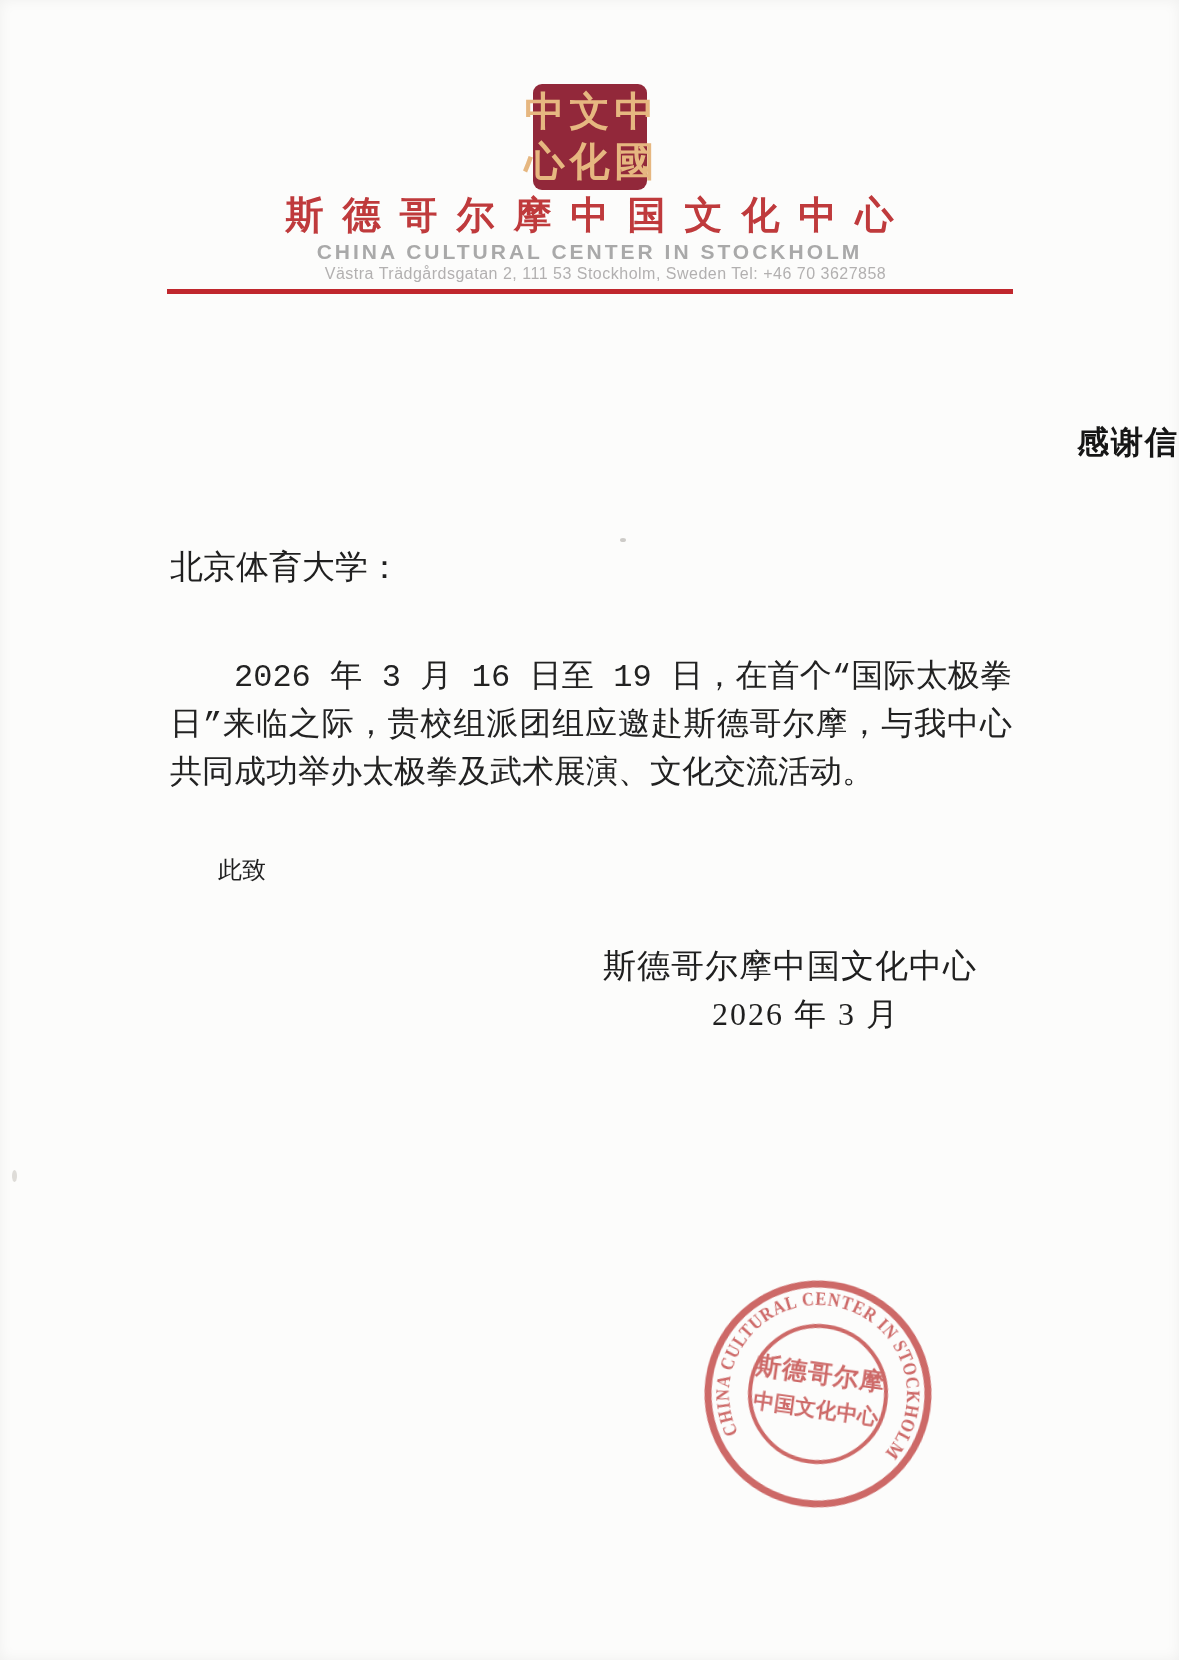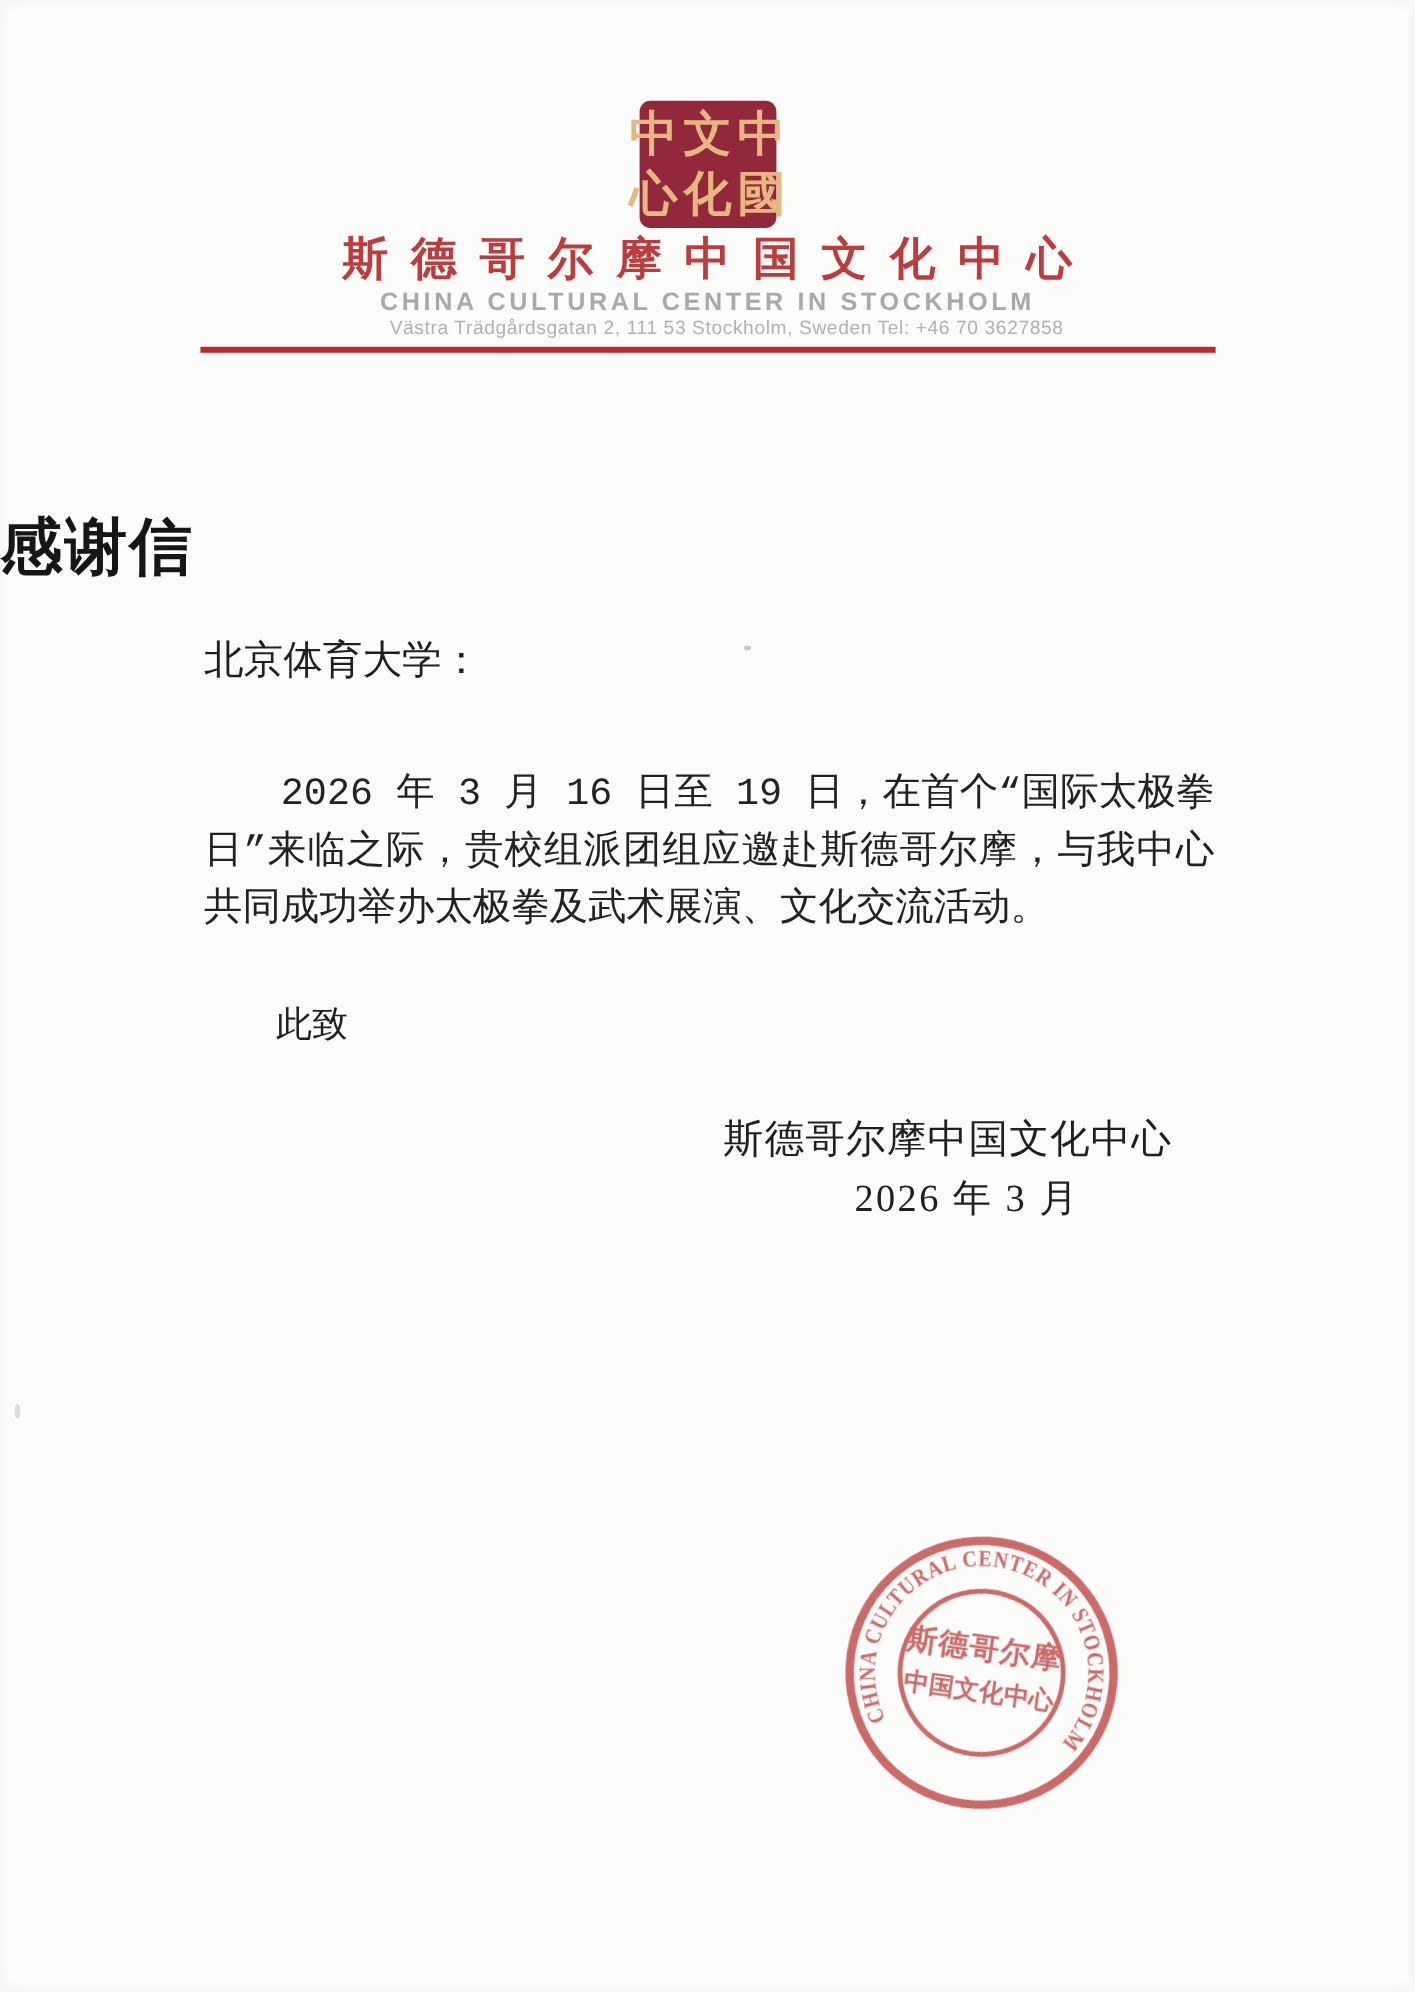--- a/index.html
+++ b/index.html
@@ -53,36 +53,36 @@
   }
   .rule {
     position:absolute; top:289px; left:167px;
     width:846px; height:5px;
     background:#c0272d;
   }
 
   
   .doc-title {
     position:absolute; top:421px; left:0; width:100%;
-    text-align:left;
+    text-align:right;
     font-family:Liberation Mono, monospace;
-    font-weight:700; font-size:52px; letter-spacing:2px;
+    font-weight:700; font-size:32px; letter-spacing:2px;
     color:#161616;
   }
   .letter-body {
     position:absolute; top:527px; left:170px; width:842px;
   }
-  .salutation { font-size:33px; line-height:48px; }
+  .salutation { font-size:33px; line-height:48px;margin-top:16px; }
   .para {
     font-size:32px; line-height:48px;
     text-align:justify; text-indent:2em;
     color:#222;
   }
   .para.first { margin-top:63px;font-family:Liberation Mono, monospace; }
-  .closing-respect { margin-top:48px; font-size:30px; line-height:48px; text-indent:2em; }
+  .closing-respect { margin-top:48px; font-size:24px; line-height:48px; text-indent:2em; }
   .closing-salute  { font-size:33px; line-height:48px; }
   .signature {
     margin-top:48px;
     text-align:right; padding-right:35px;
     font-size:33px; line-height:48px; letter-spacing:1px;
   }
   .date {
     text-align:right; padding-right:112px;
     font-size:32px; line-height:48px; letter-spacing:2px;
   }

